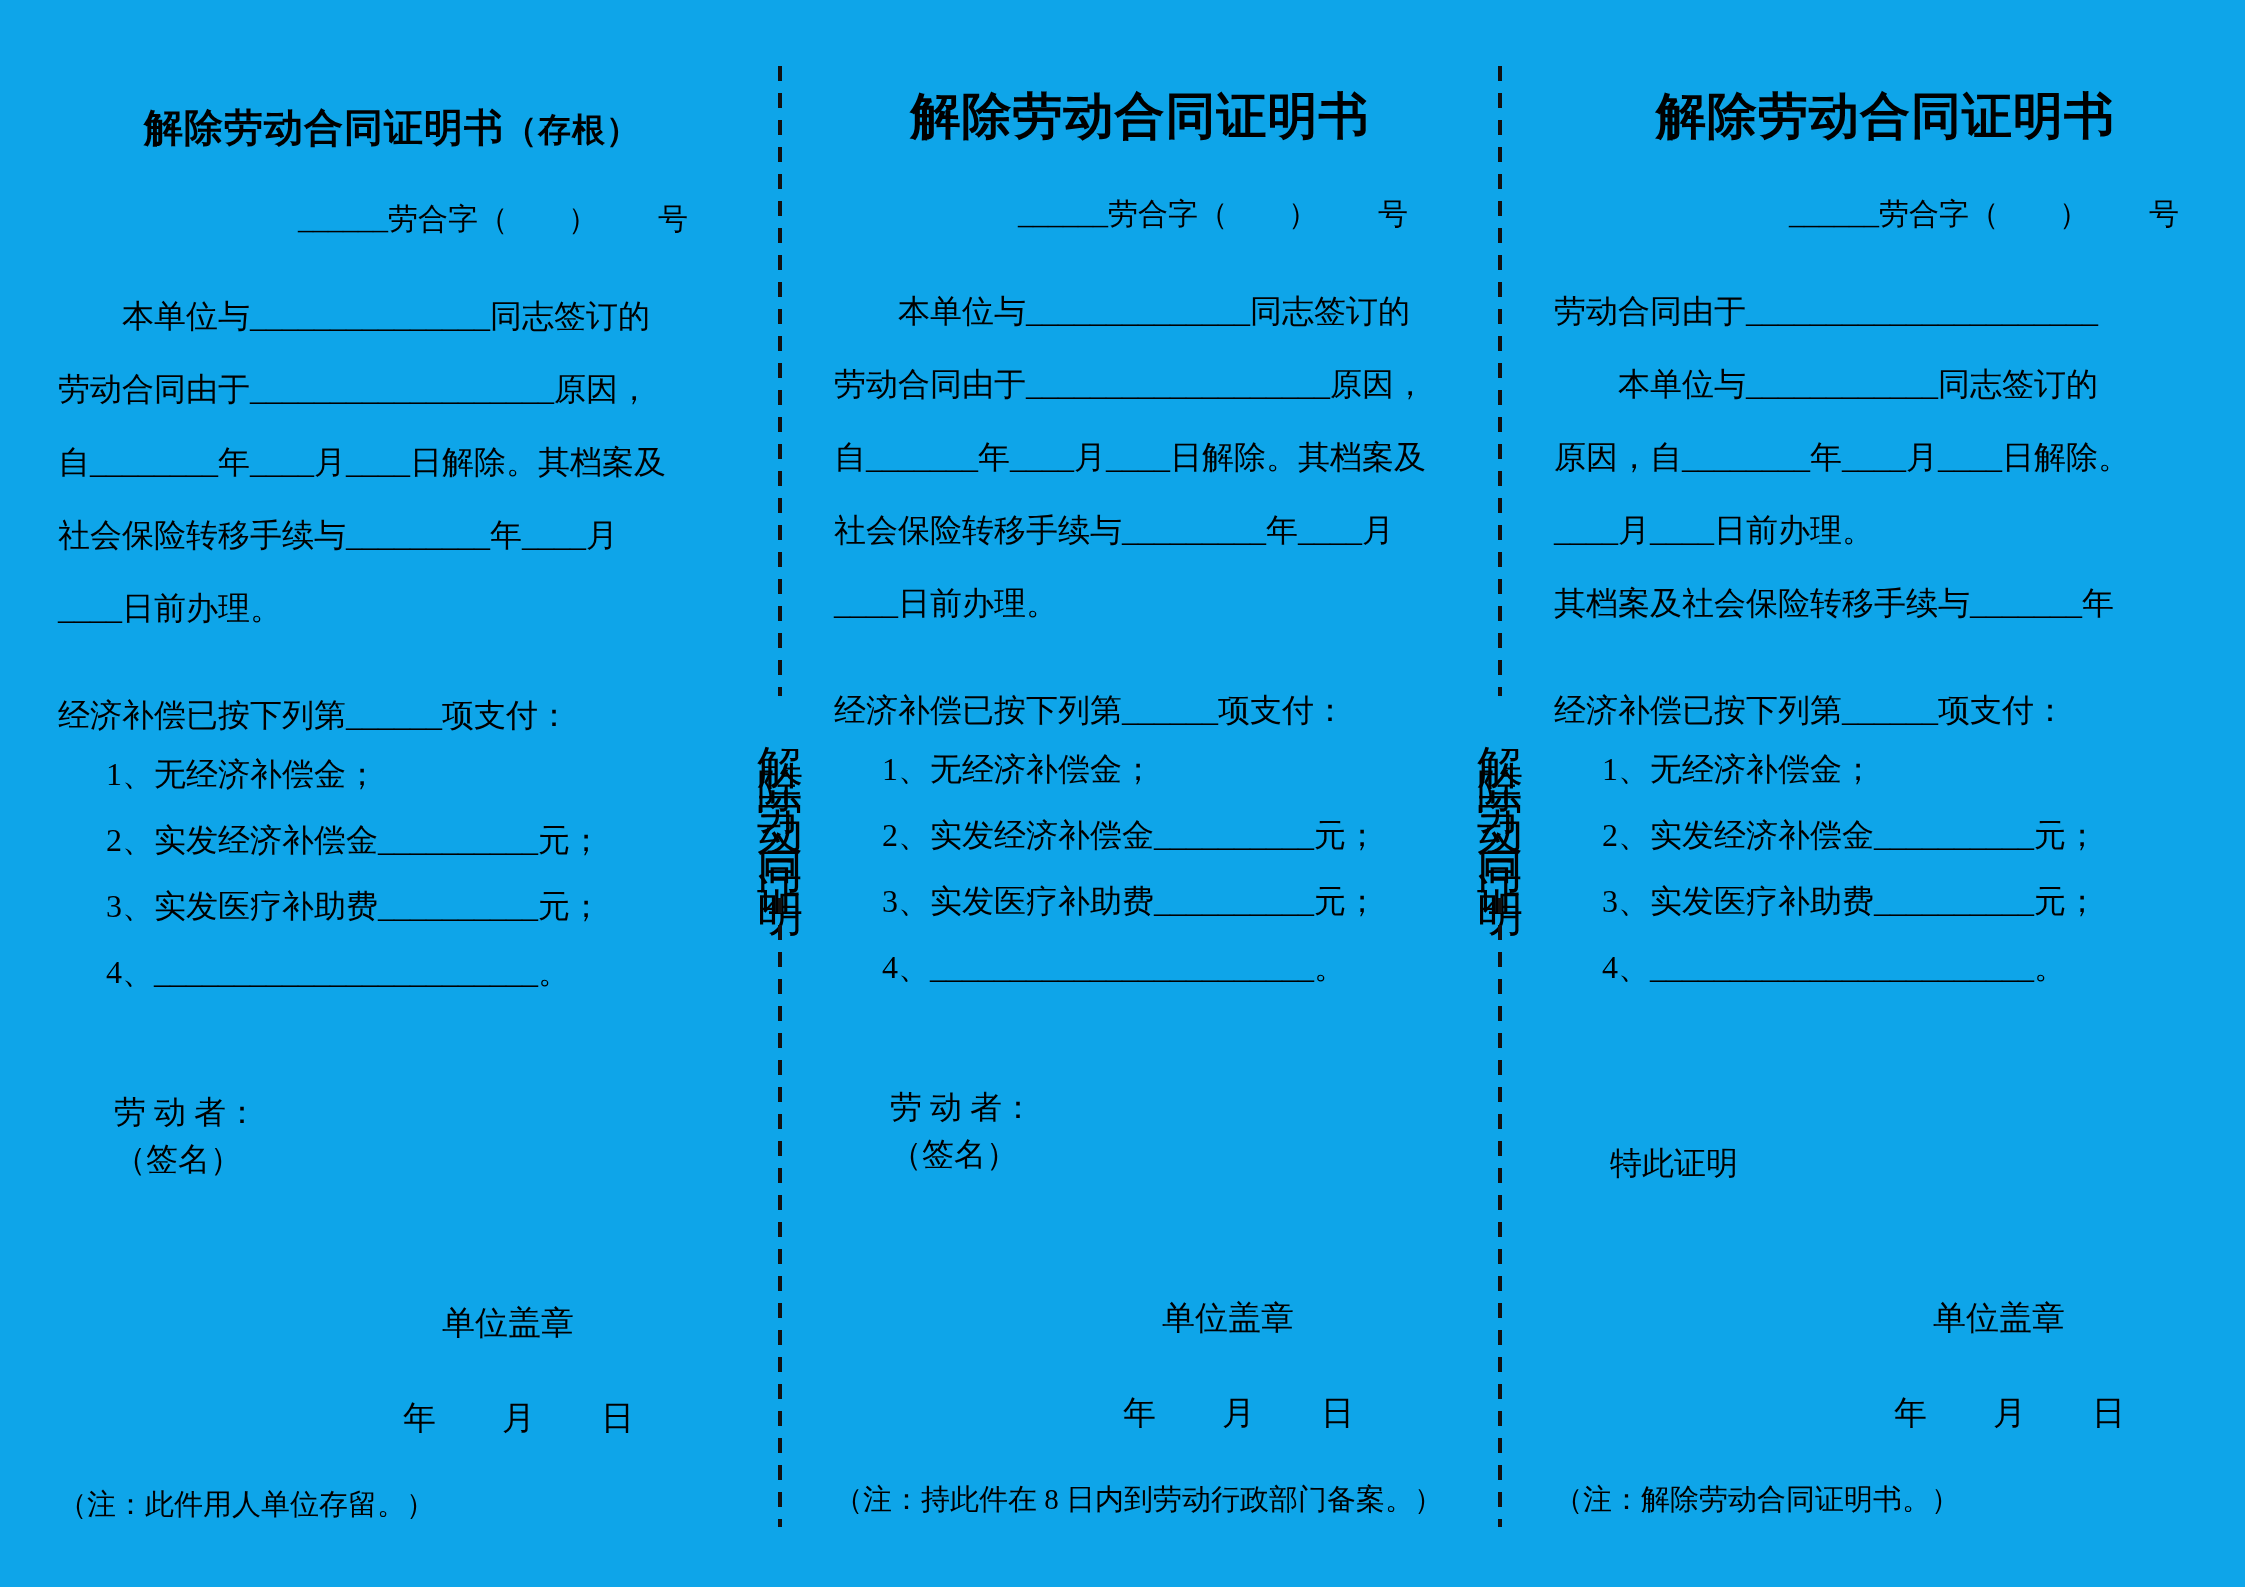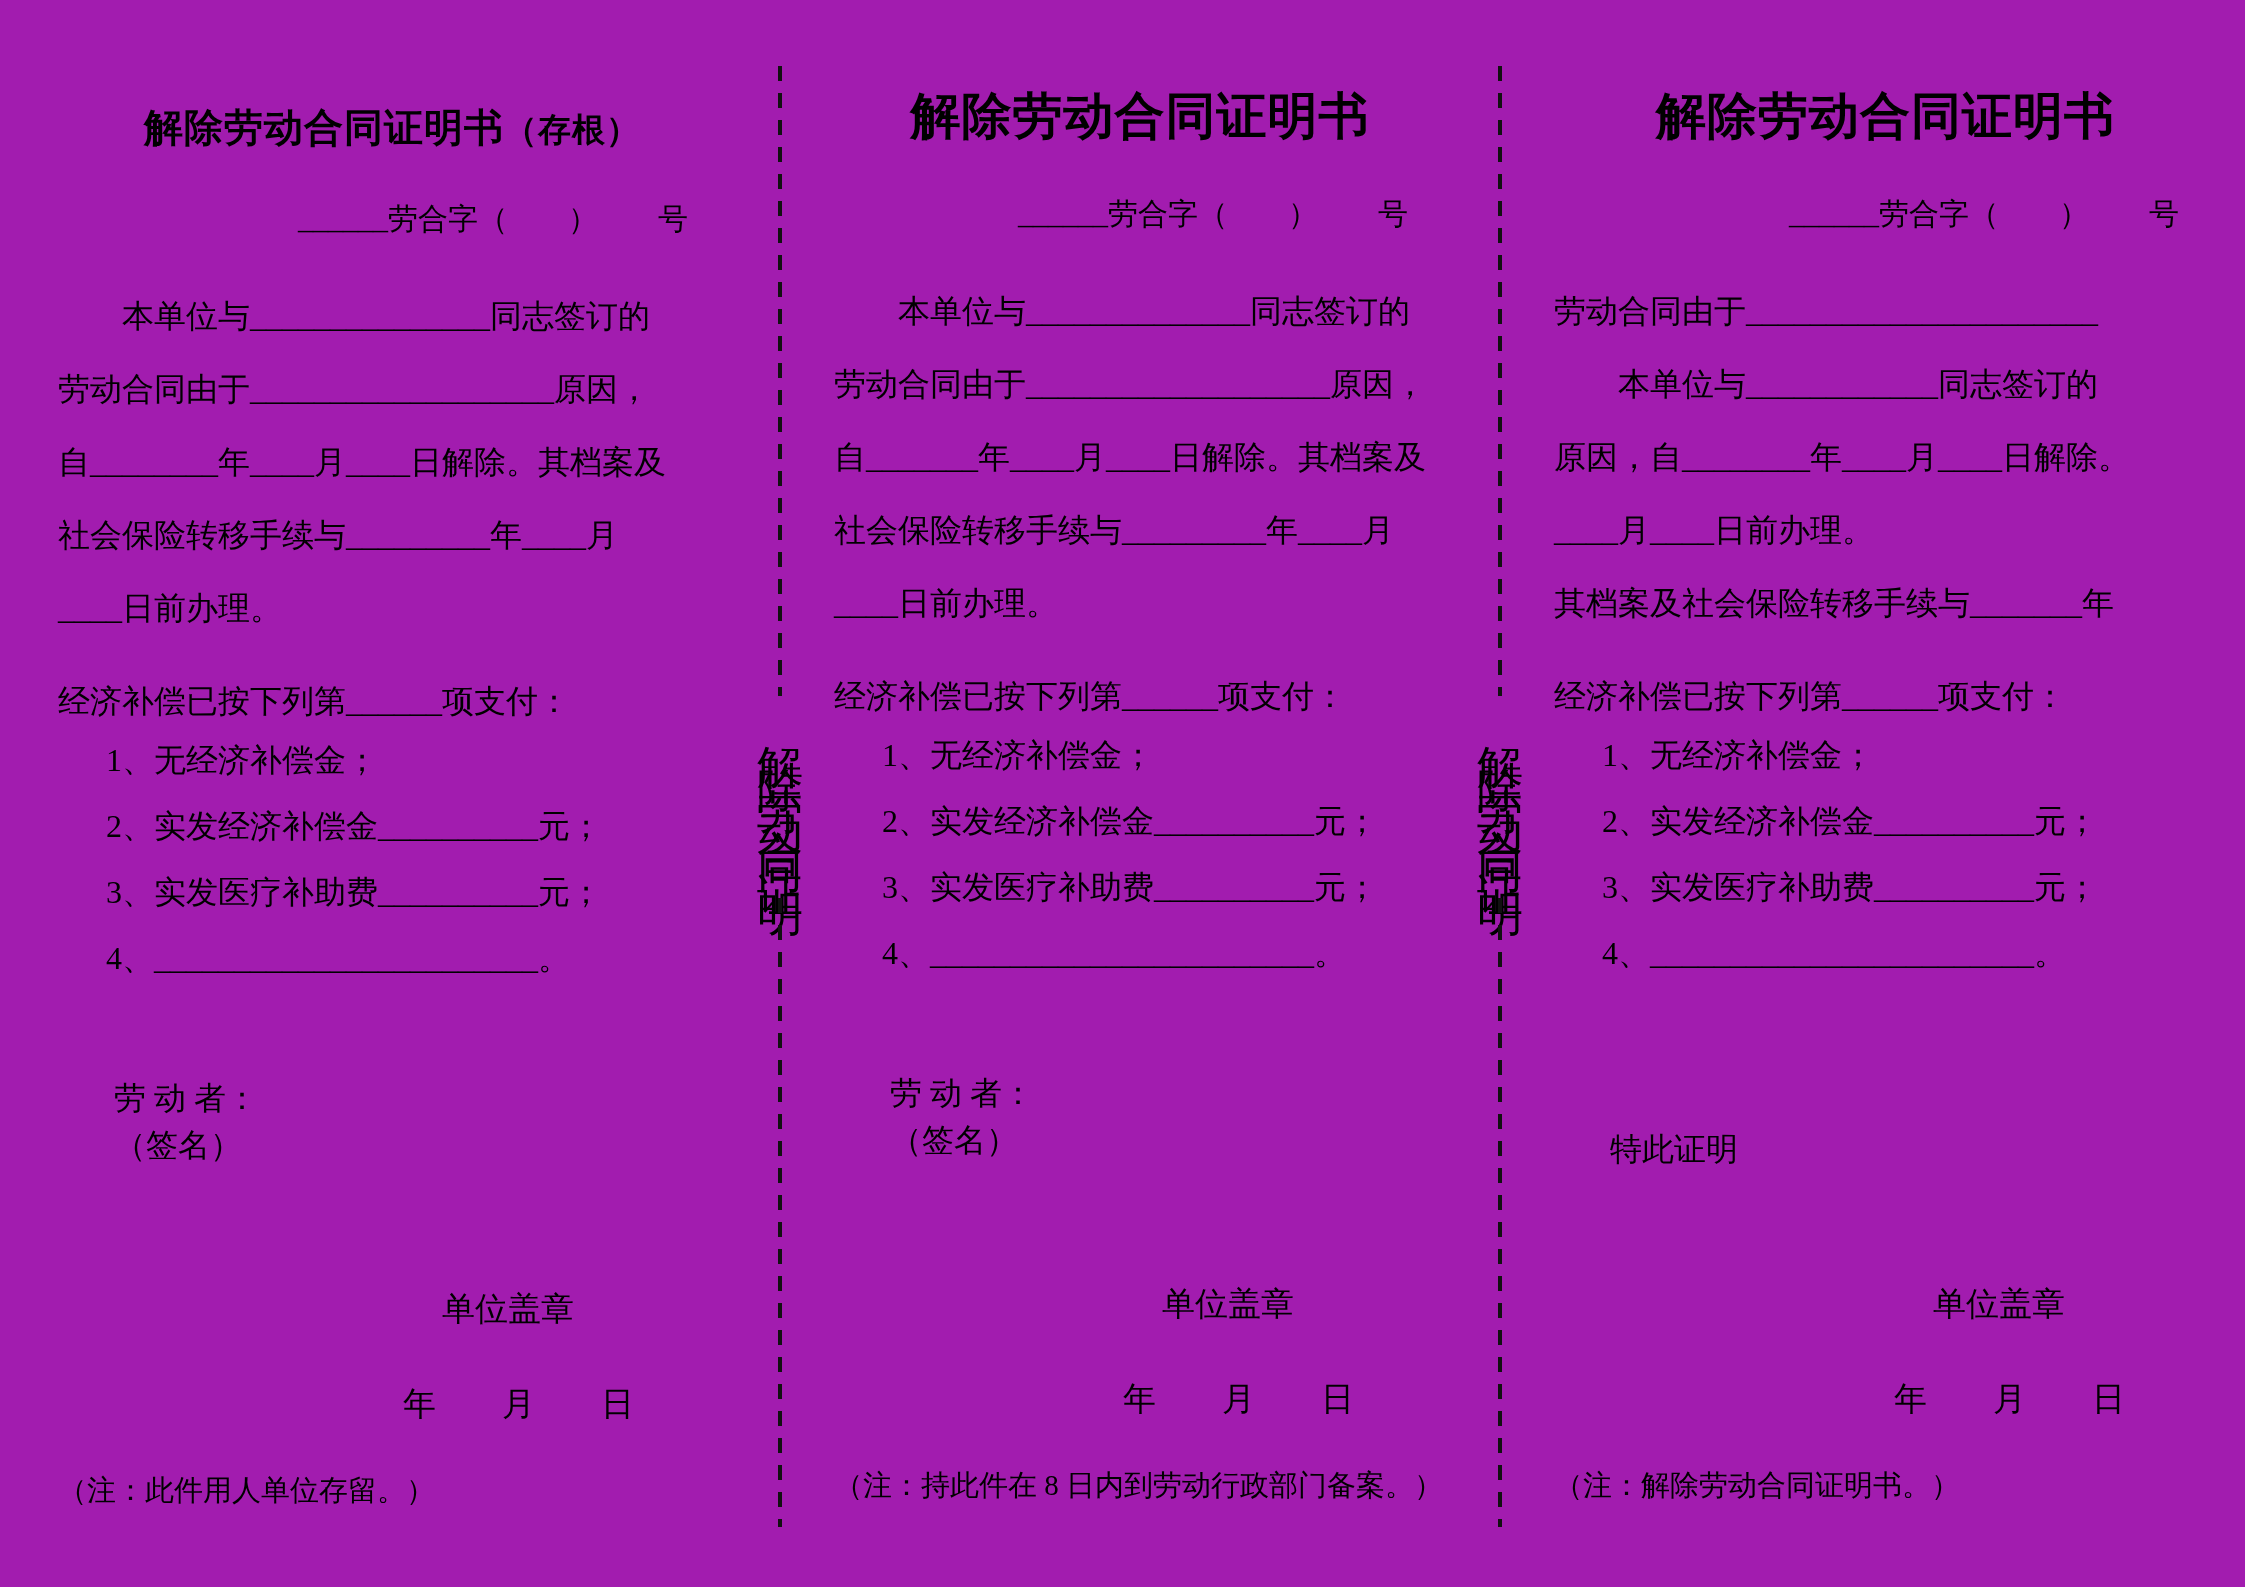--- a/index.html
+++ b/index.html
@@ -1,19 +1,19 @@
 <!DOCTYPE html>
 <html><head>
 <meta charset="utf-8">
 <style>
   html,body{margin:0;padding:0;background:#ffffff;}
   .sheet{
     position:relative;
     width:2245px;height:1587px;
-    background:#a21caf;color:#000;
+    background:#0ea5e9;color:#000;
     font-family:"Liberation Serif","DejaVu Serif",serif;
     display:flex;box-sizing:border-box;
     padding:62px 28px 40px 58px;
     overflow:hidden;
   }
   .panel{box-sizing:border-box;display:flex;flex-direction:column;}
   .panel-1{width:668px;}
   .panel-2{width:612px;}
   .panel-3{flex:1;}
   .divider{
@@ -36,21 +36,21 @@
     margin-top:26px;letter-spacing:1px;white-space:nowrap;
   }
   .panel-1 .title{font-size:39px;margin-top:44px;}
   .title .suffix{font-size:33px;font-weight:700;}
   .refline{
     font-size:30px;text-align:right;
     padding-right:38px;margin-top:48px;white-space:nowrap;
   }
   .body-block{margin-top:40px;font-size:32px;}
   .body-line{line-height:73px;white-space:nowrap;}
-  .comp-block{margin-top:30px;font-size:32px;}
+  .comp-block{margin-top:44px;font-size:32px;}
   .comp-intro{line-height:52px;white-space:nowrap;}
   .comp-item{line-height:66px;padding-left:48px;white-space:nowrap;}
   .sign-block{margin-top:84px;height:142px;font-size:32px;}
   .sign-line{line-height:47px;padding-left:56px;white-space:nowrap;}
   .certify .sign-line{padding-top:56px;}
   .seal-line{
     margin-top:70px;font-size:33px;text-align:right;
     padding-right:152px;white-space:nowrap;
   }
   .date-line{

